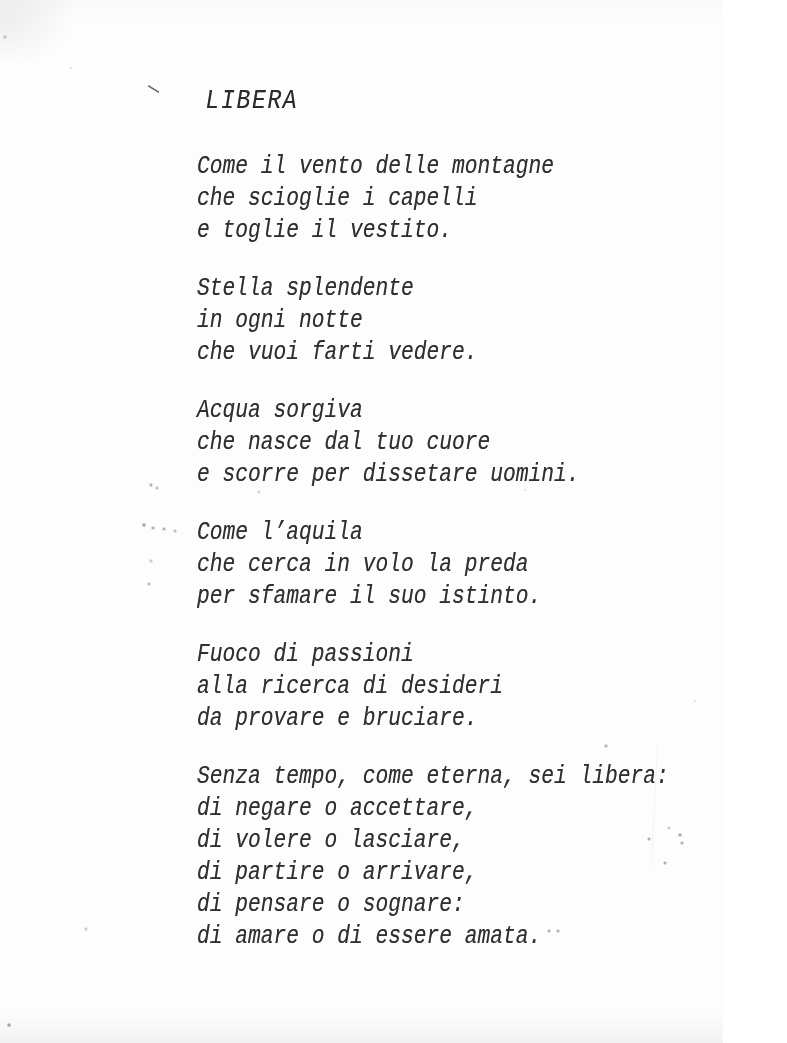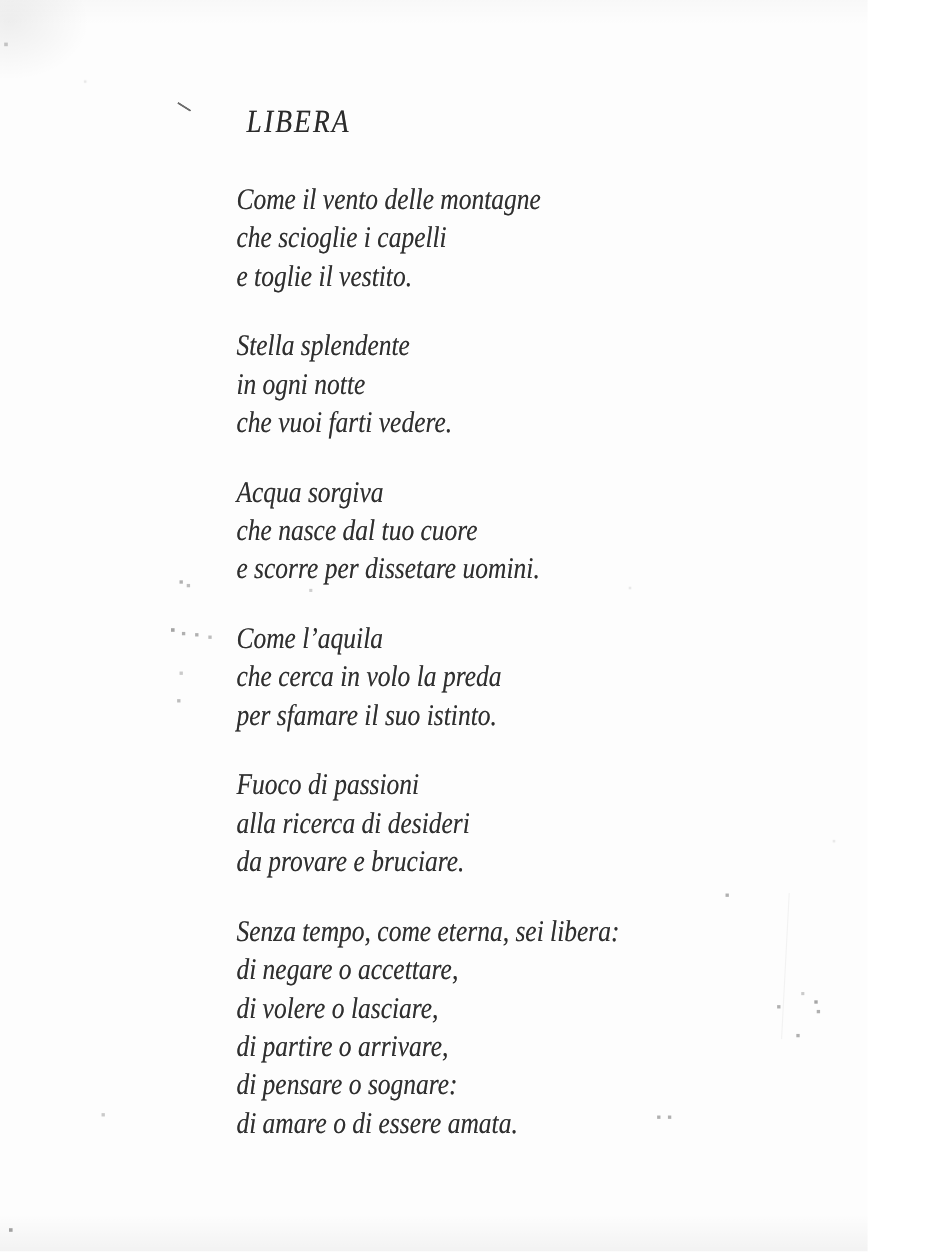--- a/index.html
+++ b/index.html
@@ -9,21 +9,21 @@
   }
   .page {
     position: relative;
     width: 723px;
     height: 1043px;
     overflow: hidden;
     background:
       radial-gradient(ellipse 95px 70px at 8px 18px, rgba(0,0,0,0.06), rgba(0,0,0,0.0) 70%),
       linear-gradient(to bottom, rgba(0,0,0,0.02) 0%, rgba(0,0,0,0) 2%, rgba(0,0,0,0) 97%, rgba(0,0,0,0.045) 100%),
       #fdfdfd;
-    font-family: Liberation Serif, serif;
+    font-family: Liberation Mono, monospace;
   }
   
   .poem {
     position: absolute;
     left: 197px;
     top: 85px;
     width: 560px;
     transform: scaleX(0.85);
     transform-origin: 0 0;
     font-style: italic;

